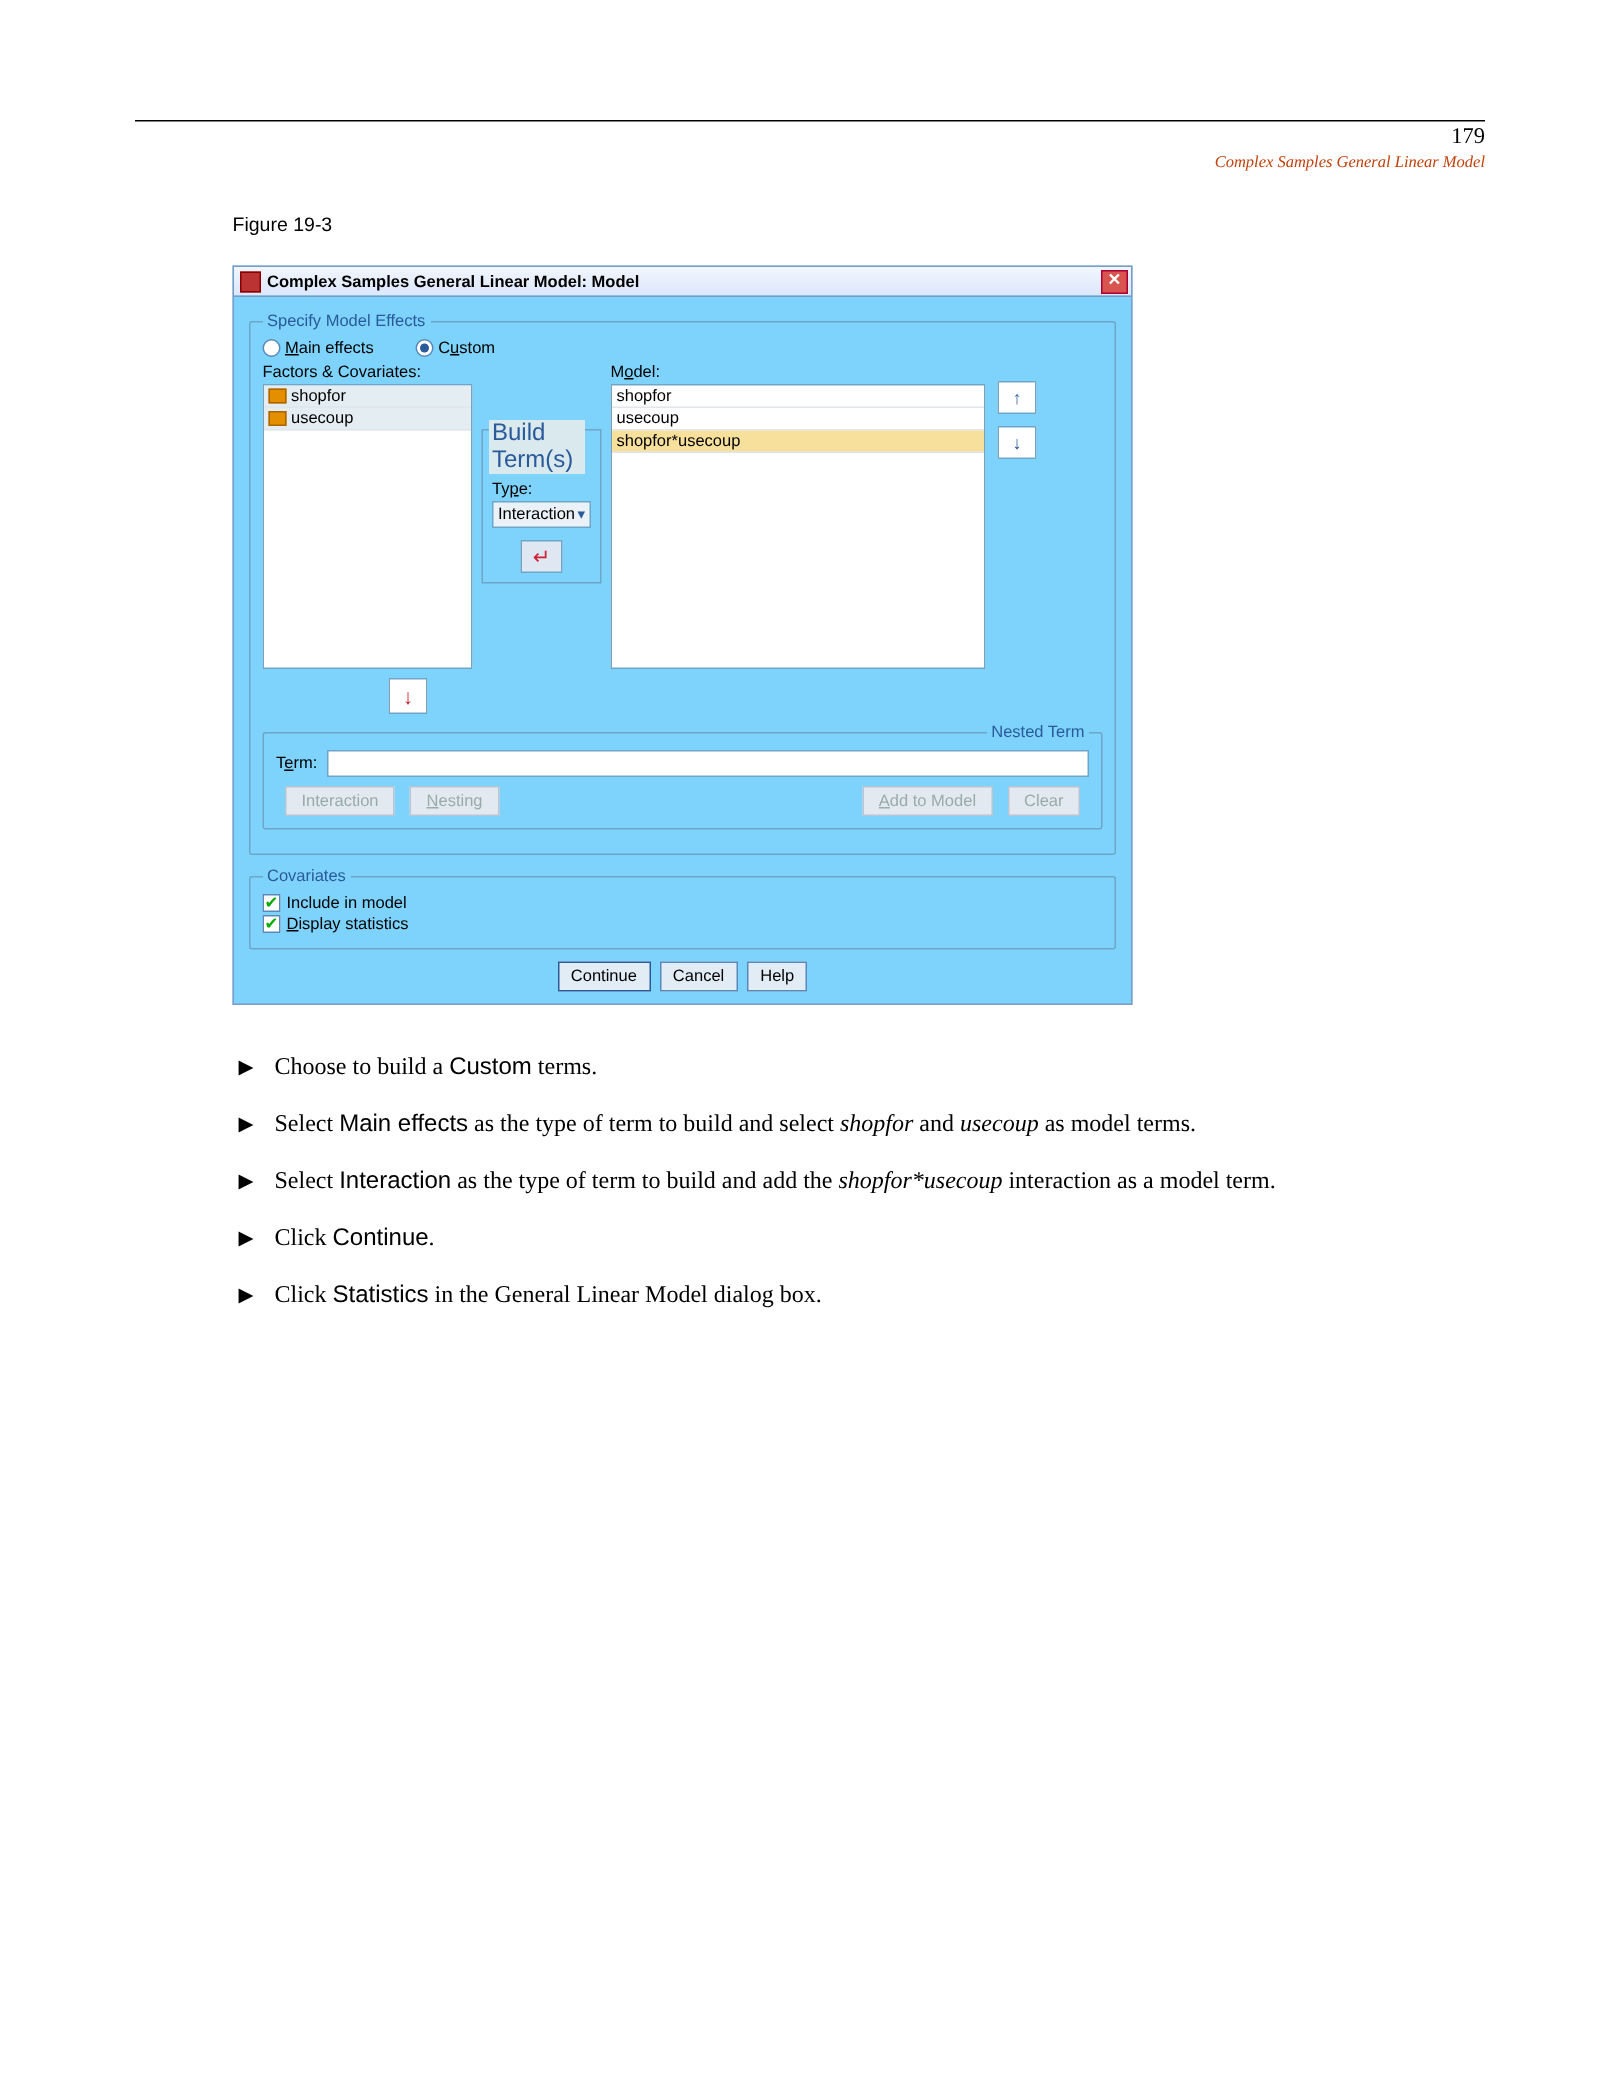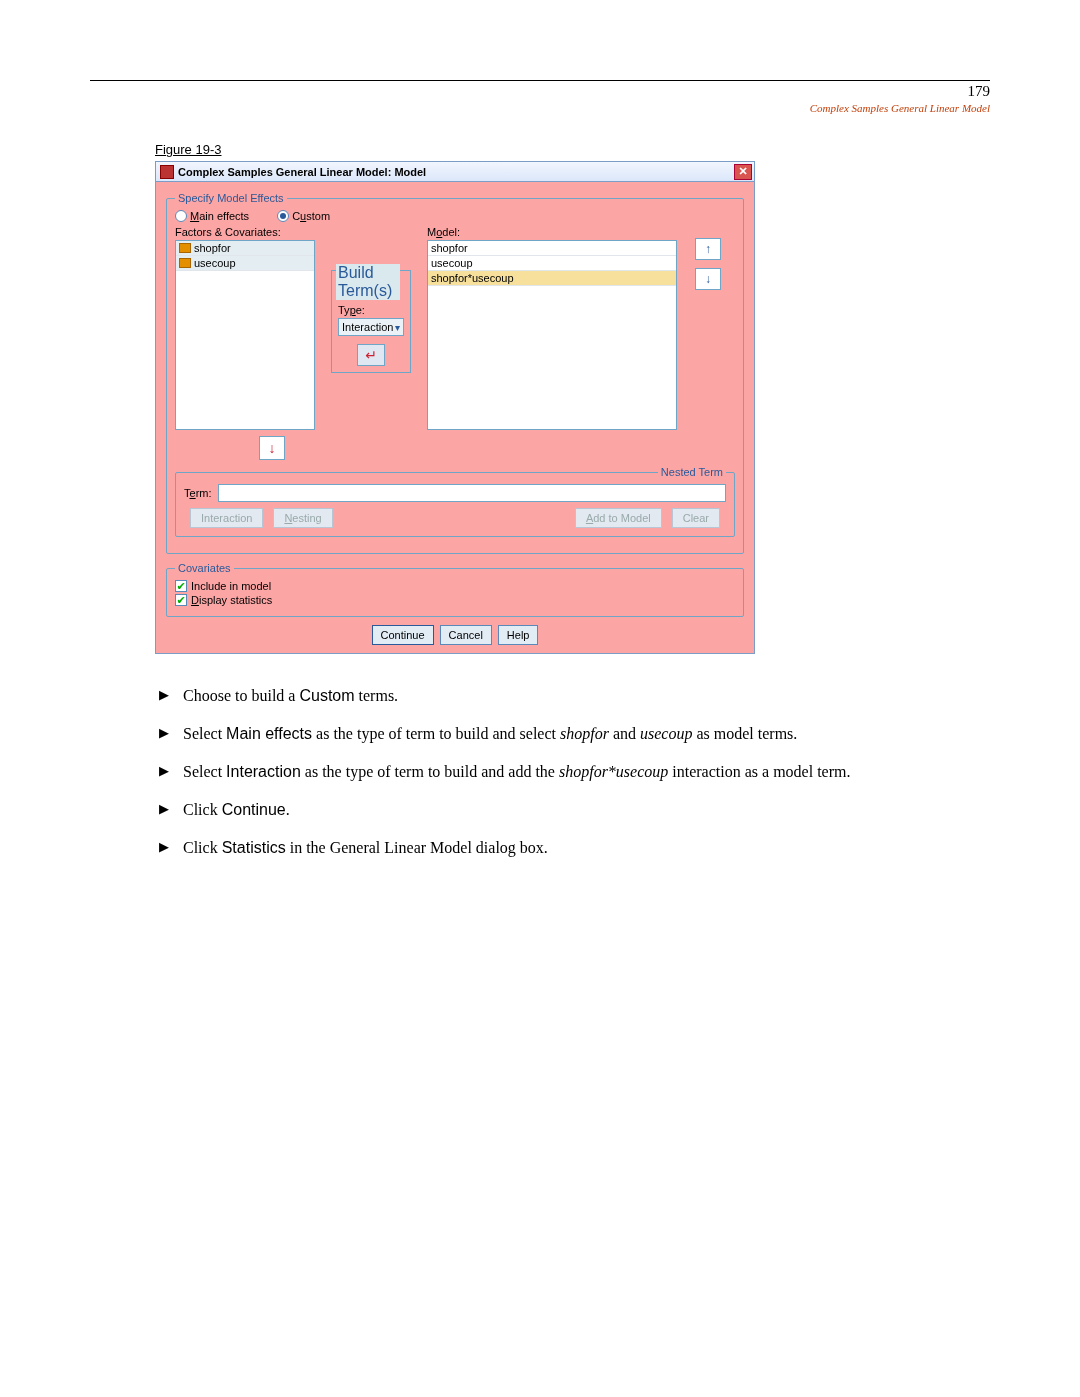--- a/index.html
+++ b/index.html
@@ -1,41 +1,41 @@
 <!DOCTYPE html>
 <html><head>
 <meta charset="utf-8">
 <style>
   * { box-sizing: border-box; }
   body { margin: 0; font-family: "Times New Roman", serif; font-size: 16px; color: #000; background: #fff; width: 1080px; }
   .page { padding: 80px 90px 60px 90px; }
   .hr-top { border: none; border-top: 1px solid #000; margin: 0 0 2px 0; }
   .page-num { text-align: right; font-size: 15px; margin-bottom: 2px; }
   .chapter-title { text-align: right; font-style: italic; font-size: 11px; margin-bottom: 28px; color: #c2410c; }
-  .caption { margin-left: 65px; margin-bottom: 4px; text-decoration: underline; }
+  .caption { margin-left: 65px; margin-bottom: 20px; }
   .caption .fig-label { font-family: Arial, sans-serif; font-size: 13px; display: block; }
   .caption .fig-desc { font-style: italic; font-size: 14px; display: block; }
 
   .dialog-wrap { margin-left: 65px; margin-bottom: 30px; }
-  .dialog { border: 1px solid #7a9cc6; width: 600px; font-family: Arial, sans-serif; font-size: 11px; background: #fca5a5; }
+  .dialog { border: 1px solid #7a9cc6; width: 600px; font-family: Arial, sans-serif; font-size: 11px; background: #7dd3fc; }
   .titlebar { background: linear-gradient(#f2f6fd, #dbe7fb); border-bottom: 1px solid #7a9cc6; display: flex; align-items: center; justify-content: space-between; height: 20px; padding: 0 2px 0 4px; }
   .titlebar-left { display: flex; align-items: center; gap: 4px; }
   .app-icon { width: 14px; height: 14px; background: #b33; border: 1px solid #800; display: inline-block; }
   .title-text { font-size: 11px; font-weight: bold; color: #000; }
   .close-btn { width: 18px; height: 16px; background: #d9534f; color: #fff; display: flex; align-items: center; justify-content: center; border: 1px solid #a03; font-weight: bold; font-size: 11px; line-height: 1; }
   .dialog-body { padding: 10px 10px 8px 10px; }
   fieldset { border: 1px solid #6fa6c8; border-radius: 2px; margin: 0 0 8px 0; padding: 6px 8px 8px 8px; }
   legend { color: #2a5a99; font-size: 11px; padding: 0 3px; }
   .radio-row { display: flex; gap: 28px; align-items: center; margin-bottom: 4px; }
   .radio { display: inline-flex; align-items: center; gap: 3px; }
   .radio-circle { width: 12px; height: 12px; border: 1px solid #5a88b8; border-radius: 50%; display: inline-flex; align-items: center; justify-content: center; background: #fff; }
   .radio-dot { width: 6px; height: 6px; border-radius: 50%; background: #2a5a99; }
   .lbl u { text-decoration: underline; }
 
-  .mid-grid { display: grid; grid-template-columns: 140px 80px 250px 30px; gap: 16px; align-items: start; margin-top: 4px; }
+  .mid-grid { display: grid; grid-template-columns: 140px 80px 250px 30px; gap: 6px; align-items: start; margin-top: 4px; }
   .col-lbl { display: block; margin-bottom: 2px; }
   .listbox { border: 1px solid #6fa6c8; background: #fff; height: 190px; width: 100%; overflow: hidden; }
   .listitem { padding: 1px 3px; border-bottom: 1px solid #e0e6ec; display: flex; align-items: center; gap: 3px; background: #e4edf1; }
   .var-icon { width: 12px; height: 10px; background: #e38f00; border: 1px solid #a86500; display: inline-block; }
   .model-list .modelitem { padding: 1px 3px; border-bottom: 1px solid #e0e6ec; }
   .highlighted { background: #f6e09c; }
 
   .build-terms { border: 1px solid #6fa6c8; padding: 6px 6px; margin-top: 44px; }
   .build-terms .bt-lbl { color: #2a5a99; font-size: 16px; display: block; margin: -13px 0 4px -2px; background: #d9e9ee; width: 64px; padding: 0 2px; }
   .type-lbl { display: block; margin-bottom: 2px; }

